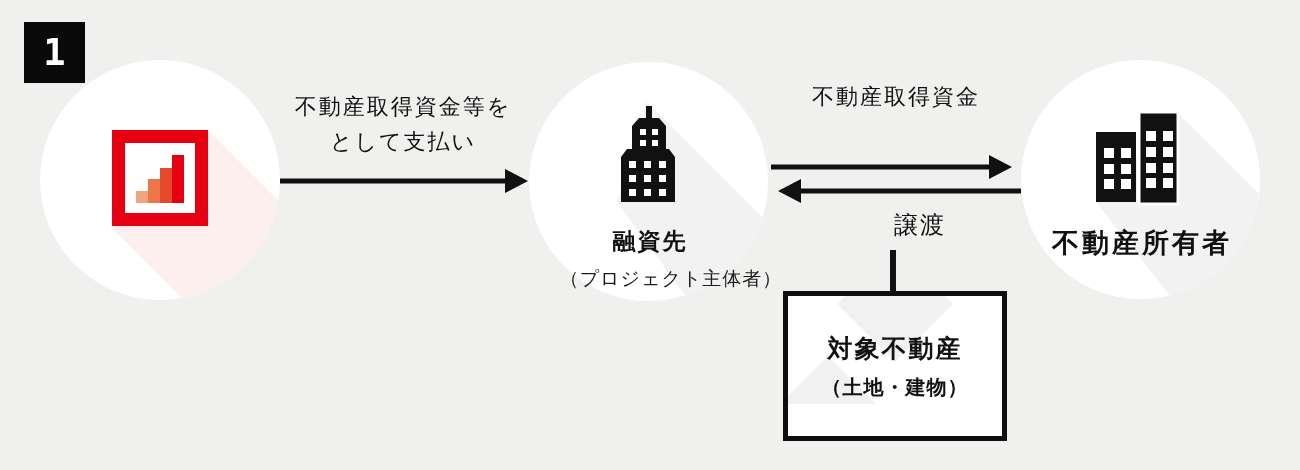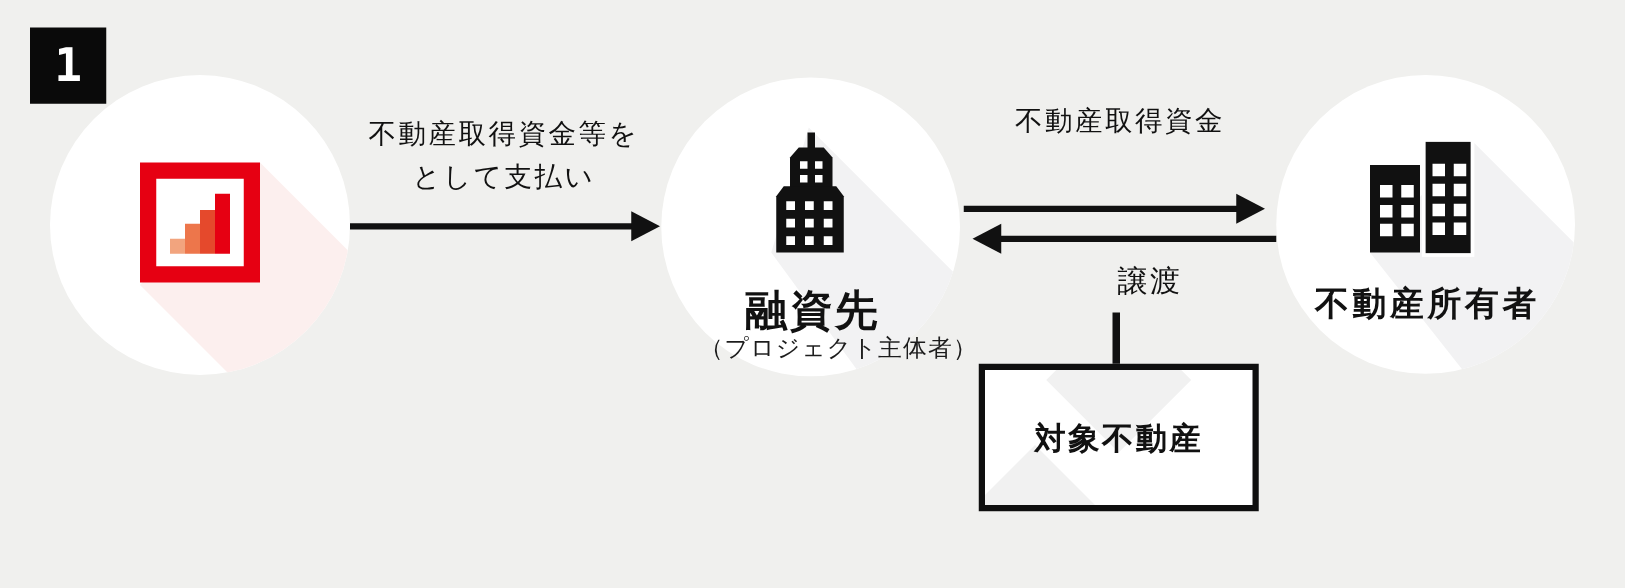--- a/index.html
+++ b/index.html
@@ -25,36 +25,36 @@
   }
   .circle svg{position:absolute;left:0;top:0;}
   .circle-company{left:40px;top:60px;}
   .circle-borrower{left:529px;top:62px;width:239px;height:239px;}
   .circle-owner{left:1021px;top:60px;width:239px;height:239px;}
 
   .node-label{
     position:absolute;transform:translateX(-50%);
     color:#111;font-weight:700;white-space:nowrap;text-align:center;
   }
-  .borrower-label{left:650px;top:226px;font-size:34px;letter-spacing:2px;}
+  .borrower-label{left:650px;top:226px;font-size:23px;letter-spacing:2px;}
   .borrower-sublabel{left:671px;top:266px;font-size:19px;font-weight:400;letter-spacing:1px;color:#1c1c1c;}
   .owner-label{left:1142px;top:225px;font-size:27px;letter-spacing:3px;}
 
   .flow-label{
     position:absolute;transform:translateX(-50%);
     color:#111;font-weight:400;text-align:center;white-space:nowrap;
   }
   .loan-label{left:403px;top:89px;font-size:22px;line-height:35px;letter-spacing:2px;}
   .payment-label{left:896px;top:79px;font-size:22px;line-height:35px;letter-spacing:2px;}
   .transfer-label{left:920px;top:209px;font-size:24px;letter-spacing:2px;}
 
   .arrow-layer{position:absolute;left:0;top:0;pointer-events:none;}
 
   .asset-box{
-    position:absolute;left:783px;top:291px;width:224px;height:118px;
+    position:absolute;left:783px;top:291px;width:224px;height:150px;
     background:#ffffff;border:5px solid #0f0f0f;box-sizing:border-box;
     display:flex;flex-direction:column;align-items:center;justify-content:center;
     gap:9px;overflow:hidden;
   }
   .asset-box .deco{position:absolute;left:0;top:0;}
   .asset-title{position:relative;font-size:25px;font-weight:700;letter-spacing:2px;color:#111;}
   .asset-sub{position:relative;font-size:20px;font-weight:700;letter-spacing:1px;color:#111;}
 </style>
 </head>
 <body>
@@ -148,15 +148,16 @@
   <div class="node-label borrower-label">融資先</div>
   <div class="node-label borrower-sublabel">（プロジェクト主体者）</div>
   <div class="node-label owner-label">不動産所有者</div>
 
   <div class="asset-box">
     <svg class="deco" width="214" height="108" viewBox="0 0 214 108">
       <polygon points="107,-50 165,8 107,66 49,8" fill="#f1f1f1"></polygon>
       <polygon points="40,60 98,118 40,176 -18,118" fill="#f1f1f1"></polygon>
     </svg>
     <div class="asset-title">対象不動産</div>
+    <div class="asset-sub">（土地・建物）</div>
   </div>
 
 </div>
 
 </body></html>

